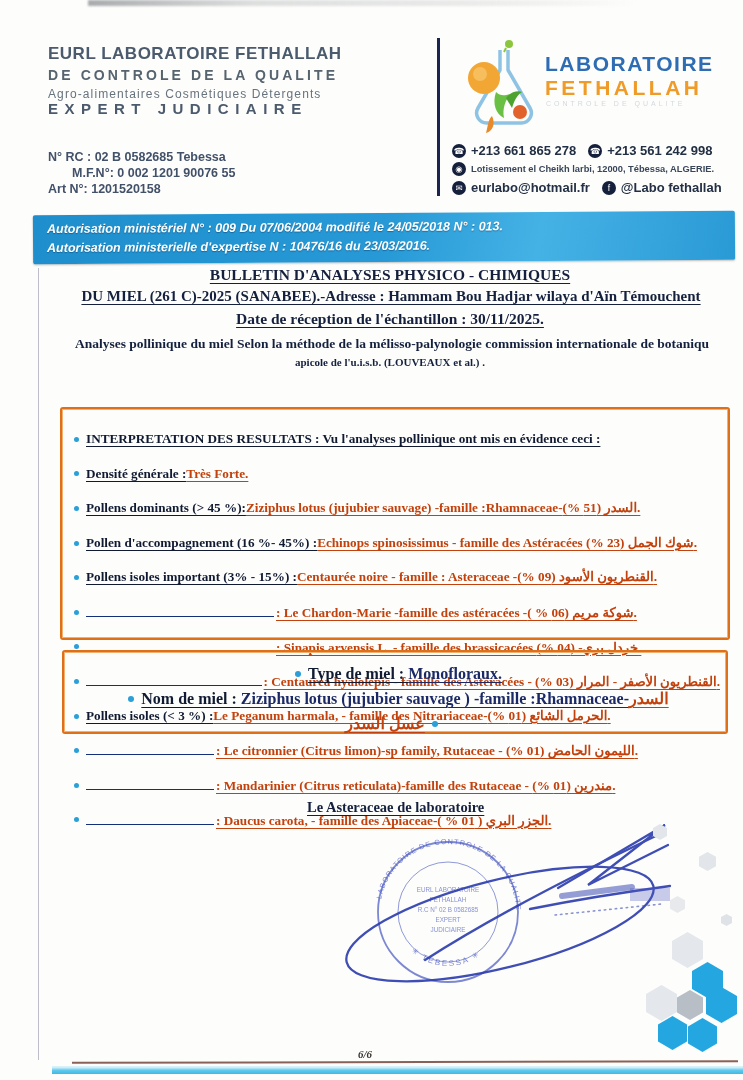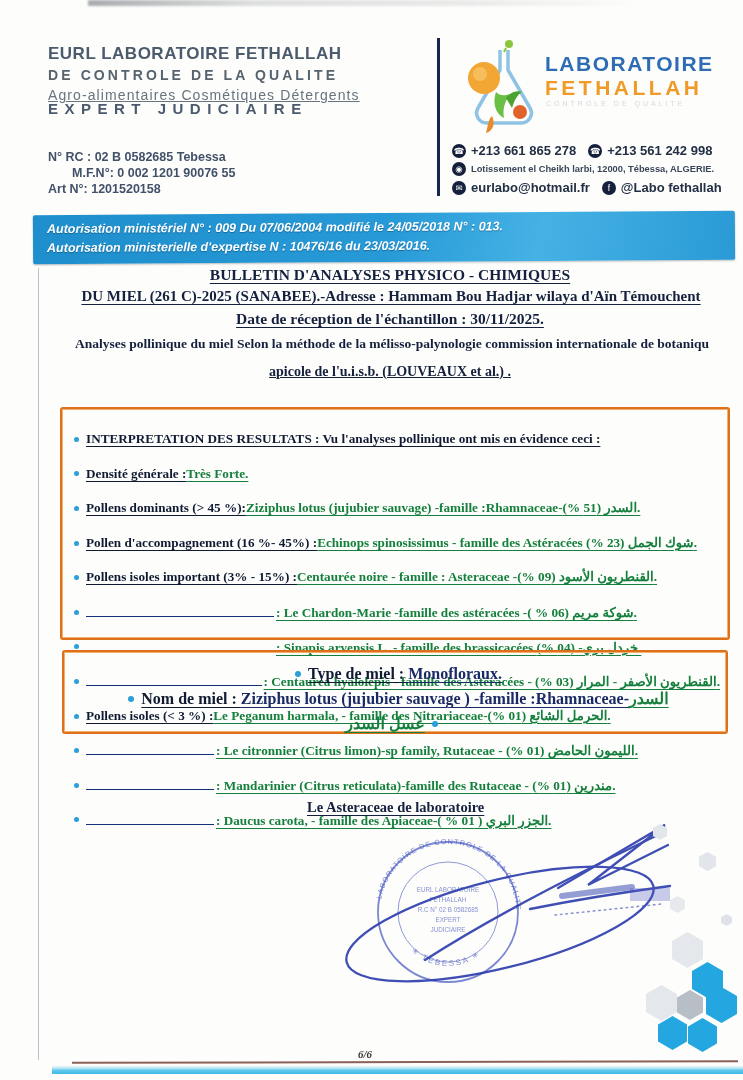--- a/index.html
+++ b/index.html
@@ -7,21 +7,21 @@
         font-family:"Liberation Serif",serif;color:#14203e;}
   .abs{position:absolute;}
 
   
   .top-smudge{left:88px;top:0;width:550px;height:6px;background:linear-gradient(90deg,rgba(100,105,112,.55),rgba(140,145,150,.28) 30%,rgba(150,155,160,.18) 70%,rgba(150,155,160,0));filter:blur(1px);}
 
   
   .lh{font-family:"Liberation Sans",sans-serif;color:#4b5b6d;}
   .lh-name{left:48px;top:44px;font-size:17px;font-weight:bold;letter-spacing:.5px;}
   .lh-sub{left:48px;top:67px;font-size:14px;font-weight:600;letter-spacing:3.1px;color:#56646f;}
-  .lh-act{left:48px;top:87px;font-size:14px;letter-spacing:1.1px;color:#67737f;text-decoration:underline;}
+  .lh-act{left:48px;top:87px;font-size:12px;letter-spacing:1.1px;color:#67737f;}
   .lh-expert{left:48px;top:100px;font-size:15px;font-weight:bold;letter-spacing:6.5px;}
   .lh-reg{font-family:"Liberation Sans",sans-serif;font-size:12.5px;font-weight:bold;color:#42516a;}
   .lh-rc{left:48px;top:150px;} .lh-mfn{left:48px;top:166px;padding-left:24px;} .lh-art{left:48px;top:182px;}
 
   .vdivider{left:437px;top:38px;width:3px;height:158px;background:#1a2550;}
 
   
   .flask{left:462px;top:40px;}
   .brand1{left:545px;top:52px;font-family:"Liberation Sans",sans-serif;font-size:21px;font-weight:bold;color:#2e6db4;letter-spacing:1.5px;}
   .brand2{left:545px;top:76px;font-family:"Liberation Sans",sans-serif;font-size:21px;font-weight:bold;color:#f09a28;letter-spacing:3.5px;}
@@ -44,30 +44,30 @@
           font-size:12.5px;line-height:19px;padding:5px 0 0 14px;box-sizing:border-box;
           text-shadow:0 1px 1px rgba(0,40,80,.4);}
 
   
   .tline{left:40px;width:700px;text-align:center;font-weight:bold;white-space:nowrap;}
   .u{text-decoration:underline;text-underline-offset:3px;text-decoration-thickness:1.4px;}
   .t1{top:266px;font-size:15.5px;}
   .t2{top:288px;font-size:15px;left:36px;width:710px;}
   .t3{top:310px;font-size:15.5px;}
   .m1{top:336px;font-size:13.5px;left:34px;width:716px;}
-  .m2{top:364px;font-size:14px;text-decoration:underline;}
+  .m2{top:356px;font-size:11px;}
   .rep{top:376px;font-size:14px;}
 
   
   .rbox{left:60px;top:407px;width:670px;height:233px;border:2.5px solid #dd7018;border-radius:3px;
         box-shadow:inset 0 0 0 1px #f2b070;box-sizing:border-box;padding:6px 8px 0 10px;}
   .rline{display:flex;align-items:baseline;height:18.6px;font-size:13.2px;font-weight:bold;white-space:nowrap;margin-top:16px;}
   .bullet{width:5px;height:5px;border-radius:50%;background:#2a9fd8;margin:0 7px 2px 2px;flex:0 0 5px;align-self:center;}
   .blk{color:#101b33;}
-  .blu{color:#15803d;}
+  .blu{color:#c2410c;}
   .blank{display:inline-block;height:12px;border-bottom:1.4px solid #15307a;margin-right:2px;}
   .blank-a{width:188px;} .blank-b{width:128px;}
 
   
   .hbox{left:62px;top:650px;width:666px;height:84px;border:2.5px solid #dd7018;border-radius:3px;
         box-shadow:inset 0 0 0 1px #f2b070;box-sizing:border-box;text-align:center;padding-top:9px;}
   .hline{font-size:16px;font-weight:bold;line-height:25px;}
   .hbullet{display:inline-block;width:6px;height:6px;border-radius:50%;background:#2a9fd8;margin:0 7px 2px 7px;}
   .hnavy{color:#1b2a66;}
 

